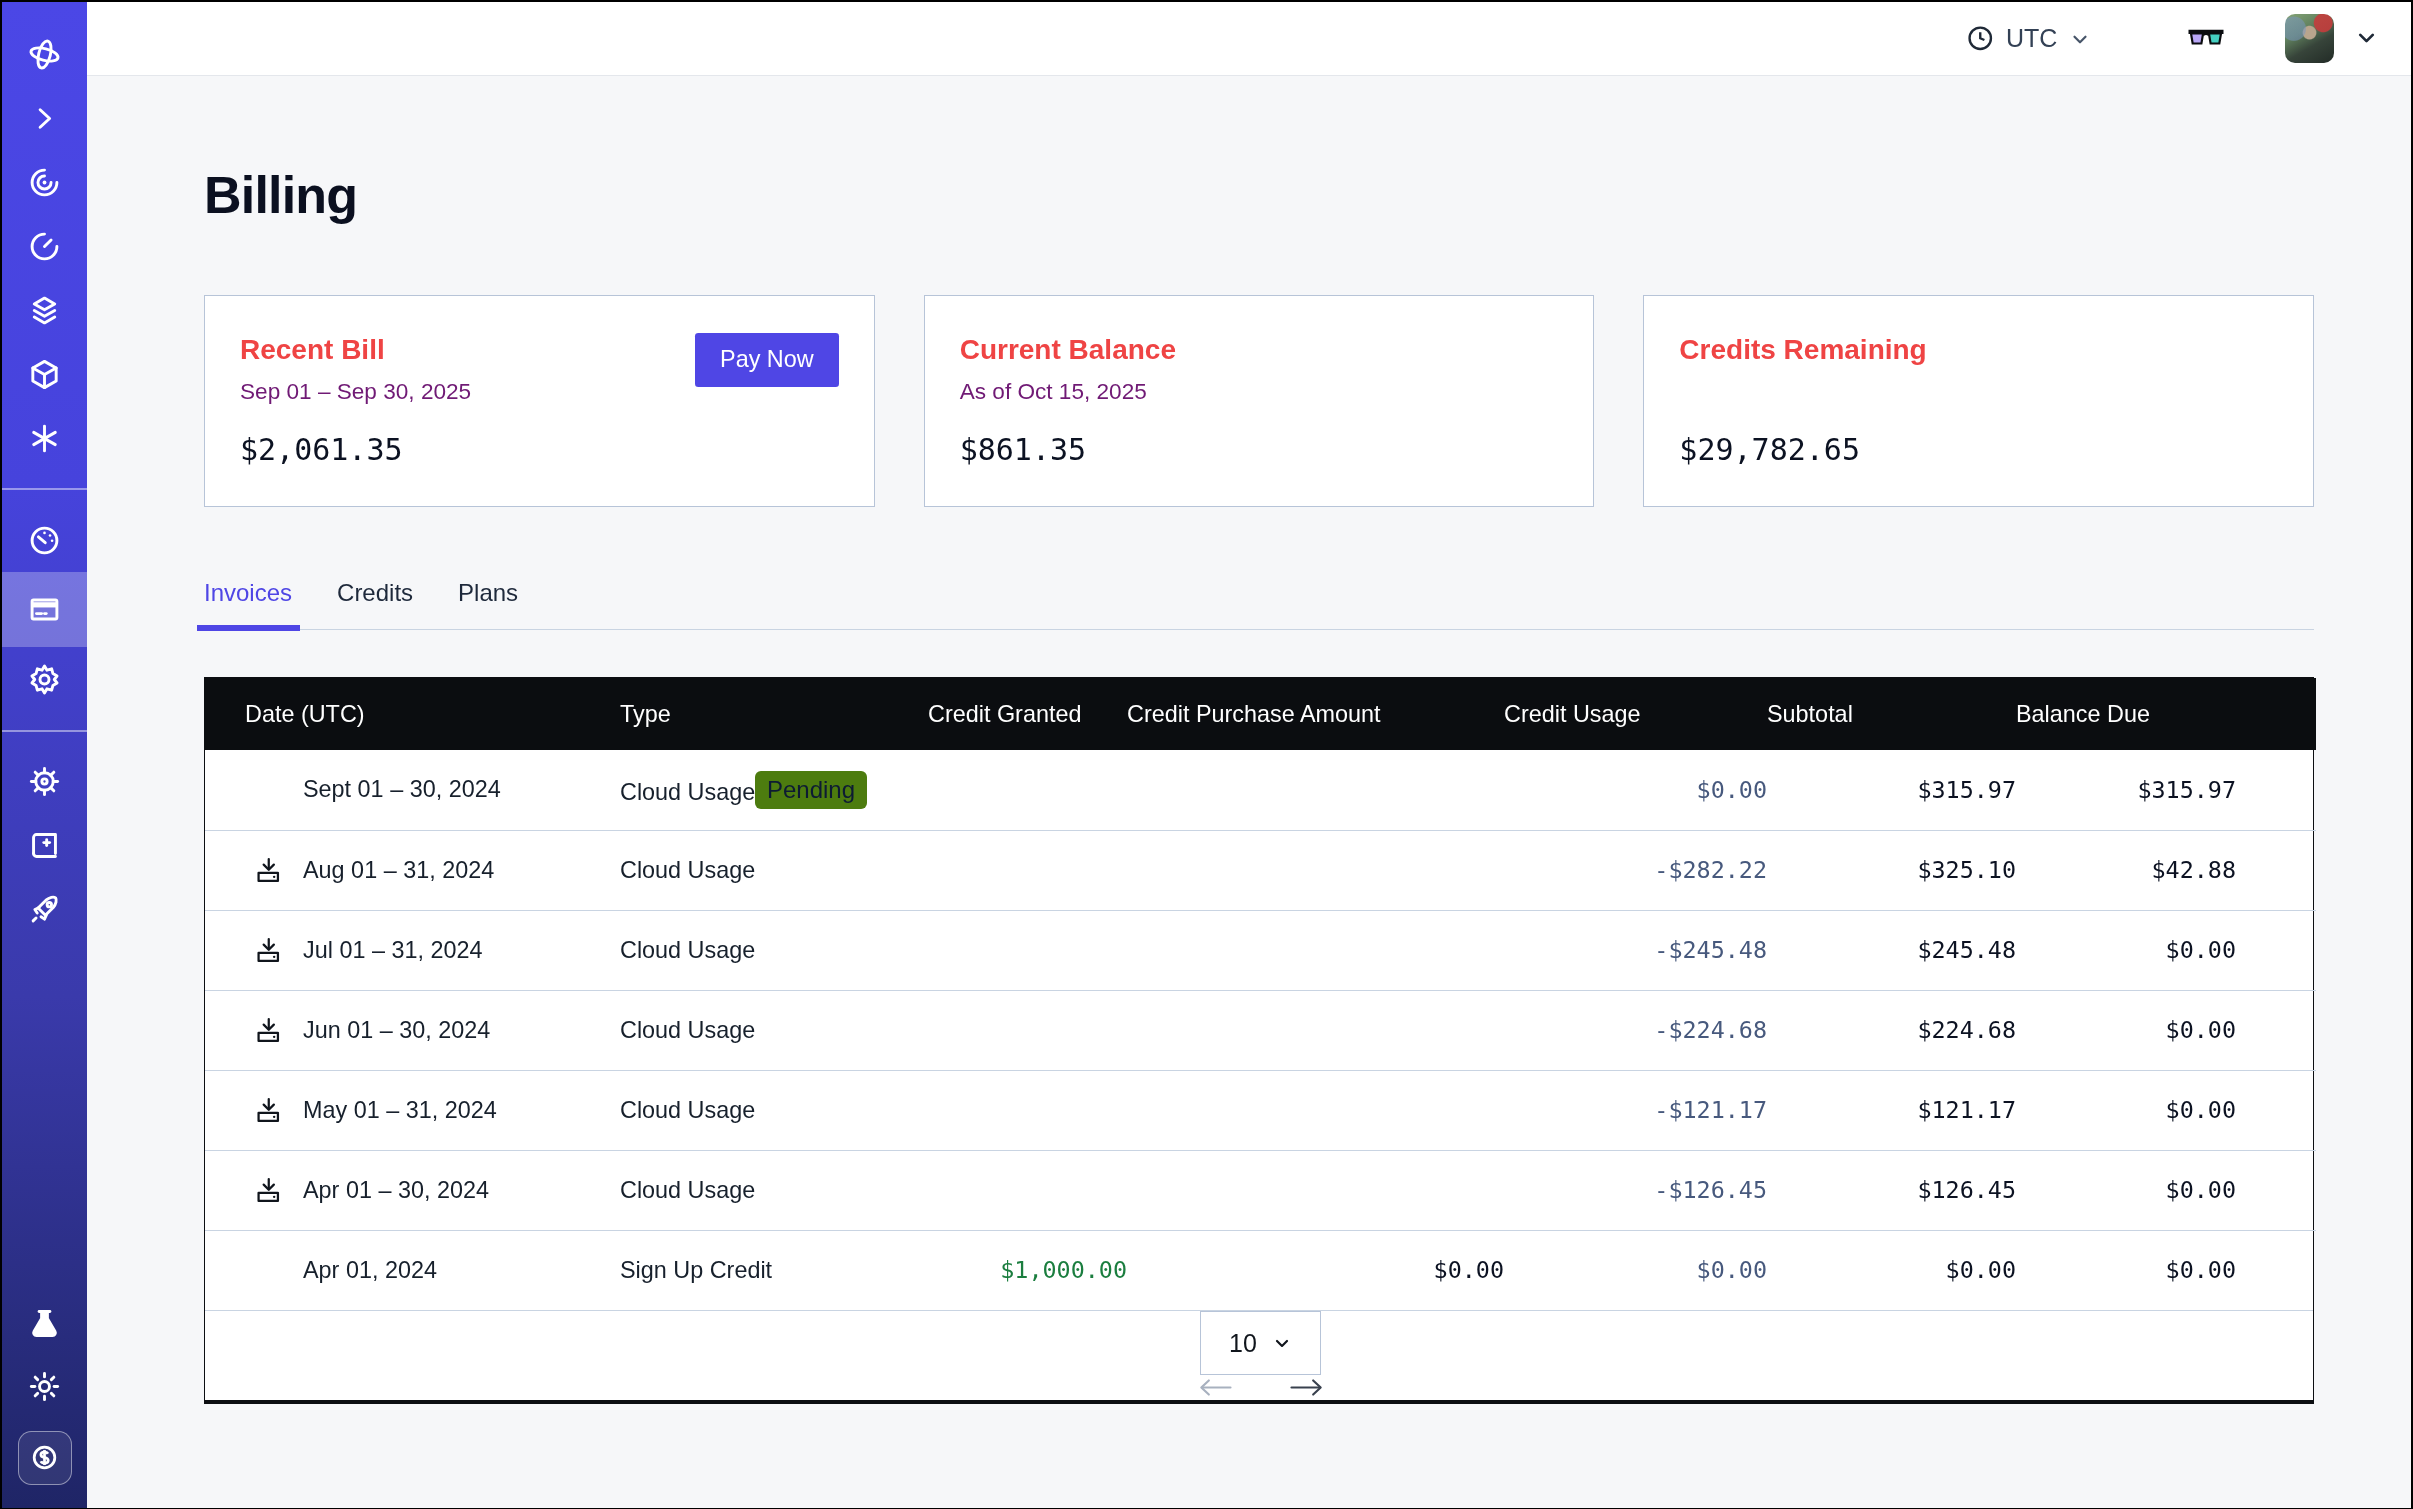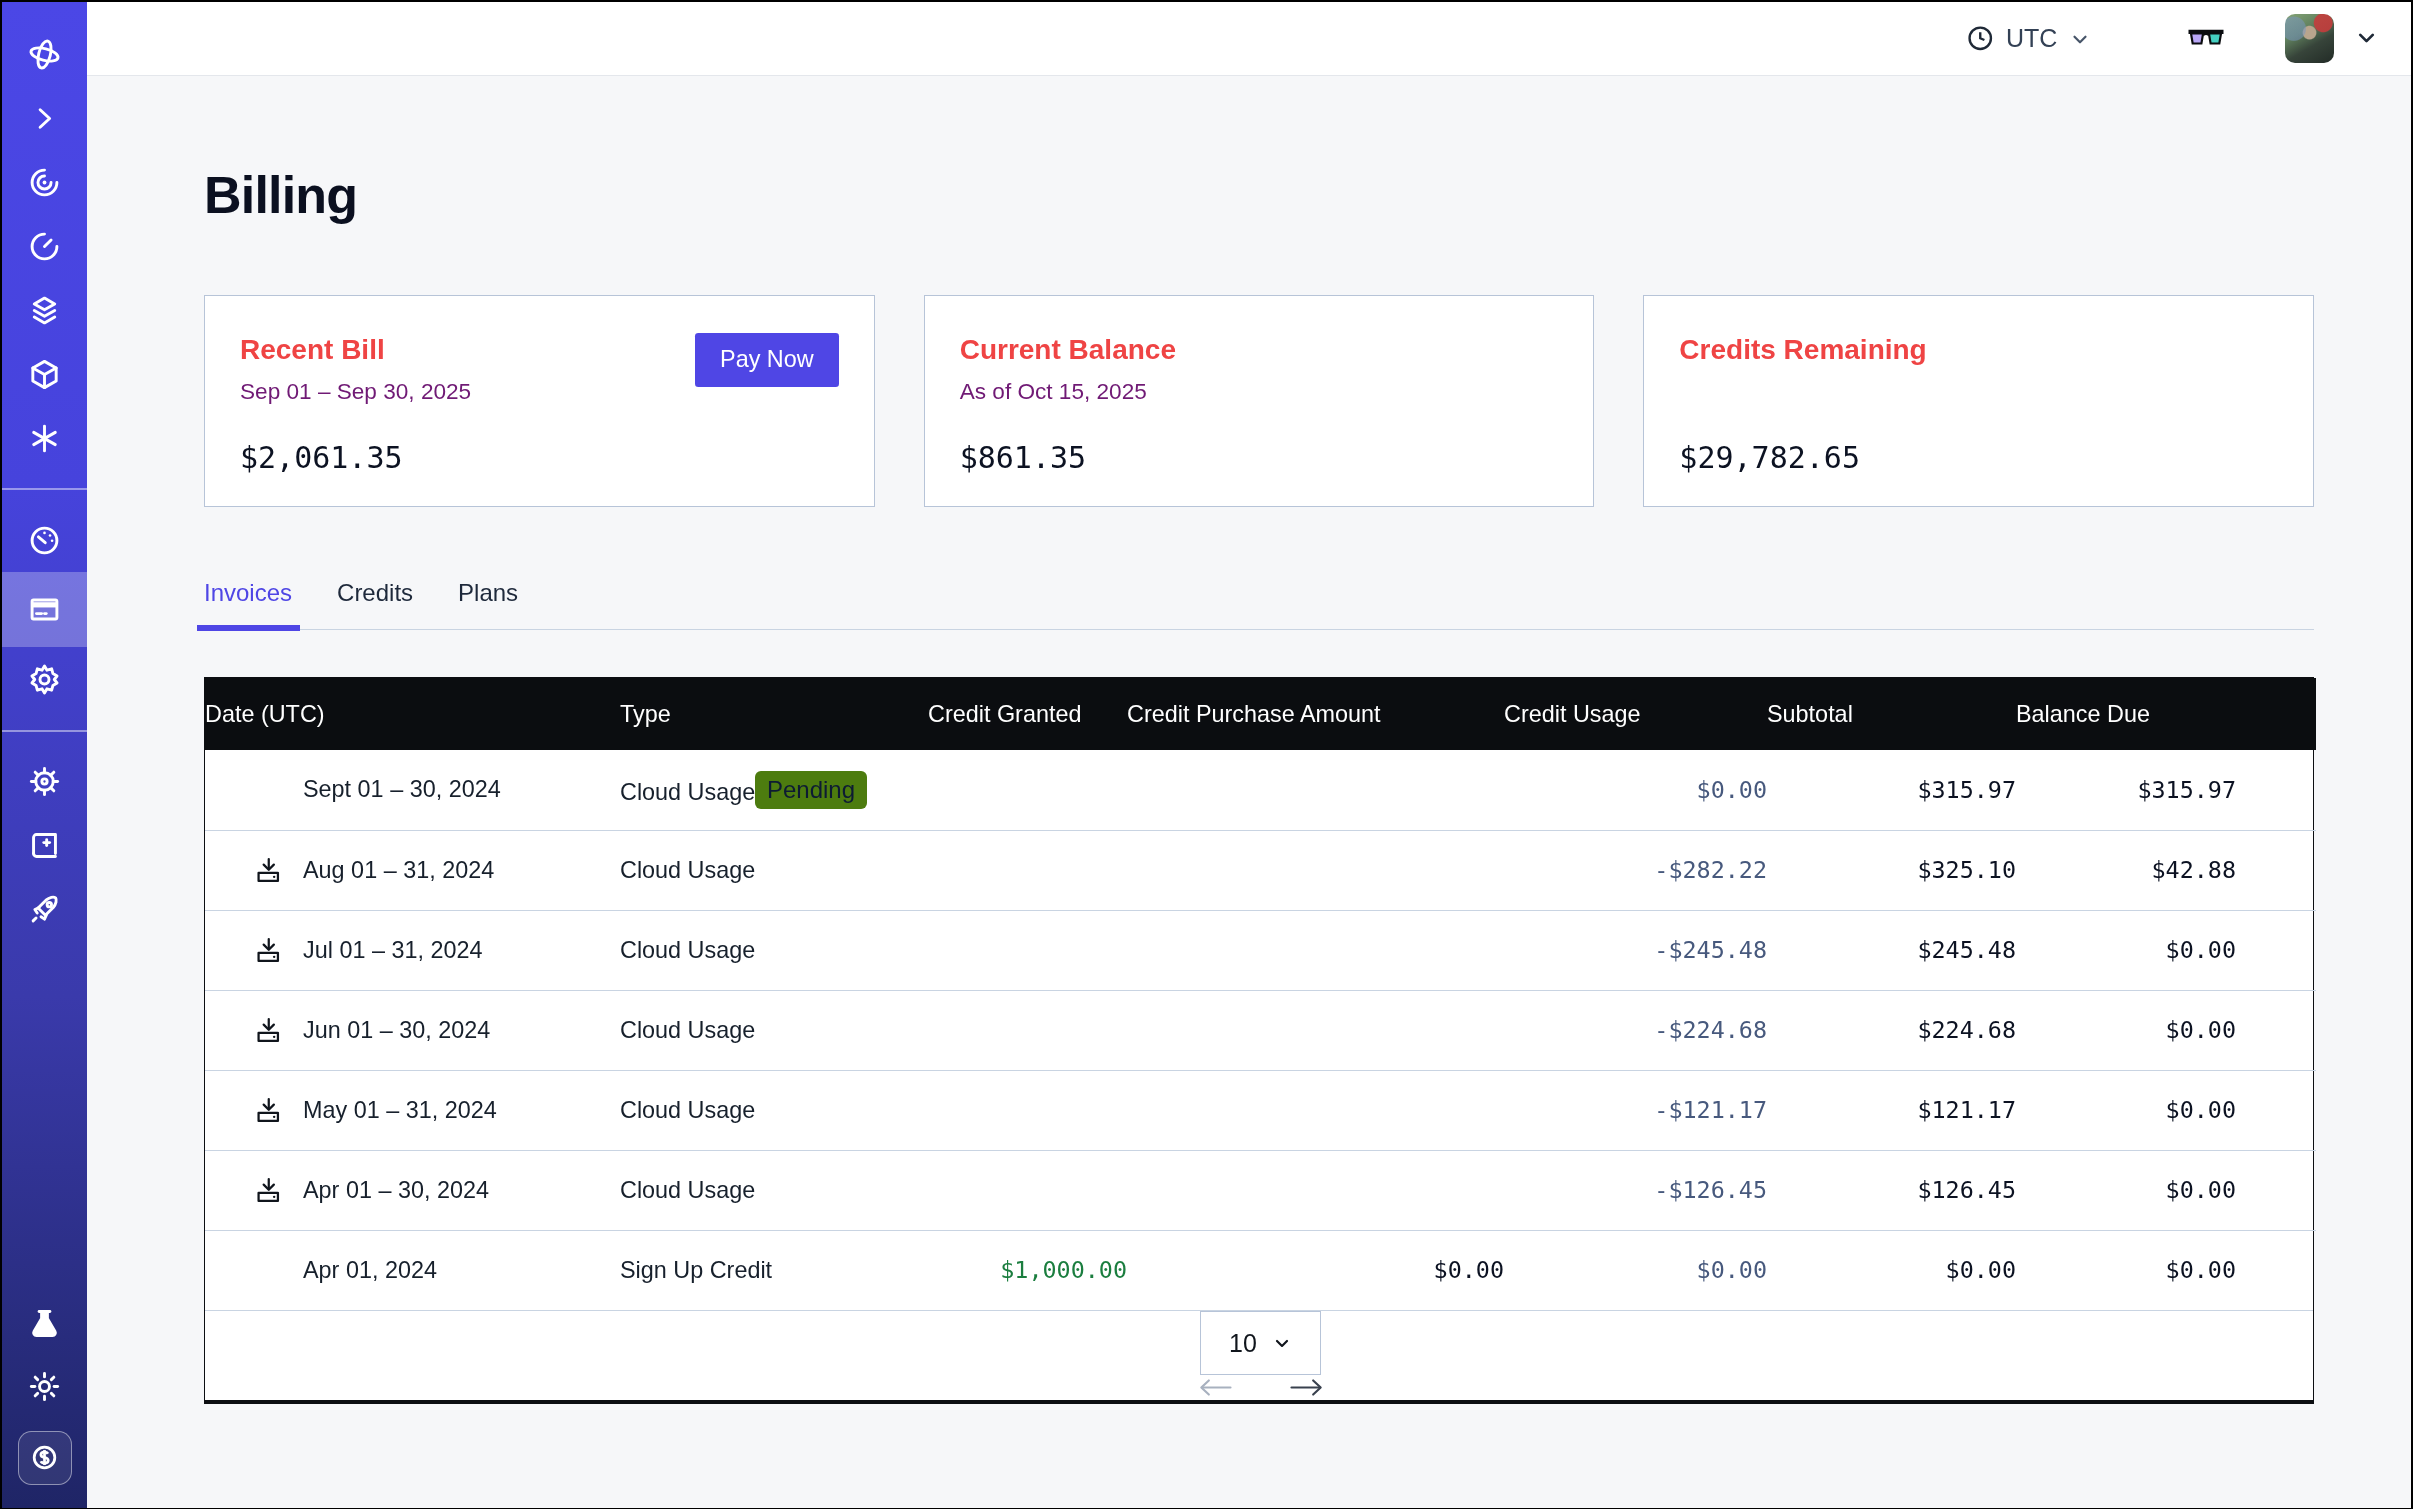--- a/index.html
+++ b/index.html
@@ -41,34 +41,34 @@
   .acct { display:flex; align-items:center; cursor:pointer; }
 
   
   .content { flex:1; padding:0 97px 0 117px; }
   h1.page-title { font-size:52px; font-weight:600; letter-spacing:-0.8px; color:#0b1020; margin:89px 0 70px; }
 
   .cards { display:flex; gap:49px; }
   .card { flex:1; background:#fff; border:1.7px solid #b7c4d8; height:212px; position:relative; padding:38px 35px; }
   .card-title { font-size:28px; font-weight:600; color:#ef4444; }
   .card-sub { font-size:22.6px; color:#701a75; margin-top:13.4px; min-height:28.5px; }
-  .card-amount { font-family:"DejaVu Sans Mono", monospace; font-size:30px; color:#0c1222; margin-top:32px; }
+  .card-amount { font-family:"DejaVu Sans Mono", monospace; font-size:30px; color:#0c1222; margin-top:24px; }
   .paynow { position:absolute; top:37px; right:35px; background:#4f46e5; color:#fff; border:none;
     font-size:23.4px; font-family:"Liberation Sans",sans-serif; padding:13.4px 25px; border-radius:3.3px; cursor:pointer; }
 
   .tabs { display:flex; gap:45px; border-bottom:1.7px solid #c9d4e2; margin-top:72px; }
   .tab { font-size:24px; color:#1e293b; padding-bottom:22px; position:relative; cursor:pointer; }
   .tab.active { color:#4f46e5; }
   .tab.active::after { content:""; position:absolute; left:-6.7px; right:-8.4px; bottom:-1.7px; height:5.9px; background:#4f46e5; }
 
   
   .table-card { margin-top:47px; border:1.7px solid #0c0e12; border-bottom-width:4.2px; background:#fff; }
   table { width:100%; border-collapse:collapse; table-layout:fixed; }
   thead th { background:#0b0d10; color:#fff; font-weight:500; font-size:23.4px; height:72px; }
-  th.lft { text-align:left; } th.c1 { }
+  th.lft { text-align:left; } th.c1 { padding-left:40px; }
   th.rgt { text-align:left; } th.last, td.last { padding-right:80px; }
   tbody tr { height:80px; }
   tbody tr + tr { border-top:1.7px solid #c9d4e2; }
   td { font-size:23.4px; color:#17202c; }
   .daterow { display:flex; align-items:flex-end; padding-left:49px; }
   .slot { width:49px; display:flex; align-items:center; }
   .dlbtn { background:none; border:none; padding:0; cursor:pointer; display:flex; }
   .dlbtn svg { width:28.5px; height:28.5px; stroke:#10151c; fill:none; stroke-width:2.2; stroke-linecap:round; stroke-linejoin:round; }
   .badge { display:inline-block; background:#4d7c0f; color:#0d1b33;
     font-size:24px; padding:5px 11.7px; border-radius:5.9px; vertical-align:1.7px; }

